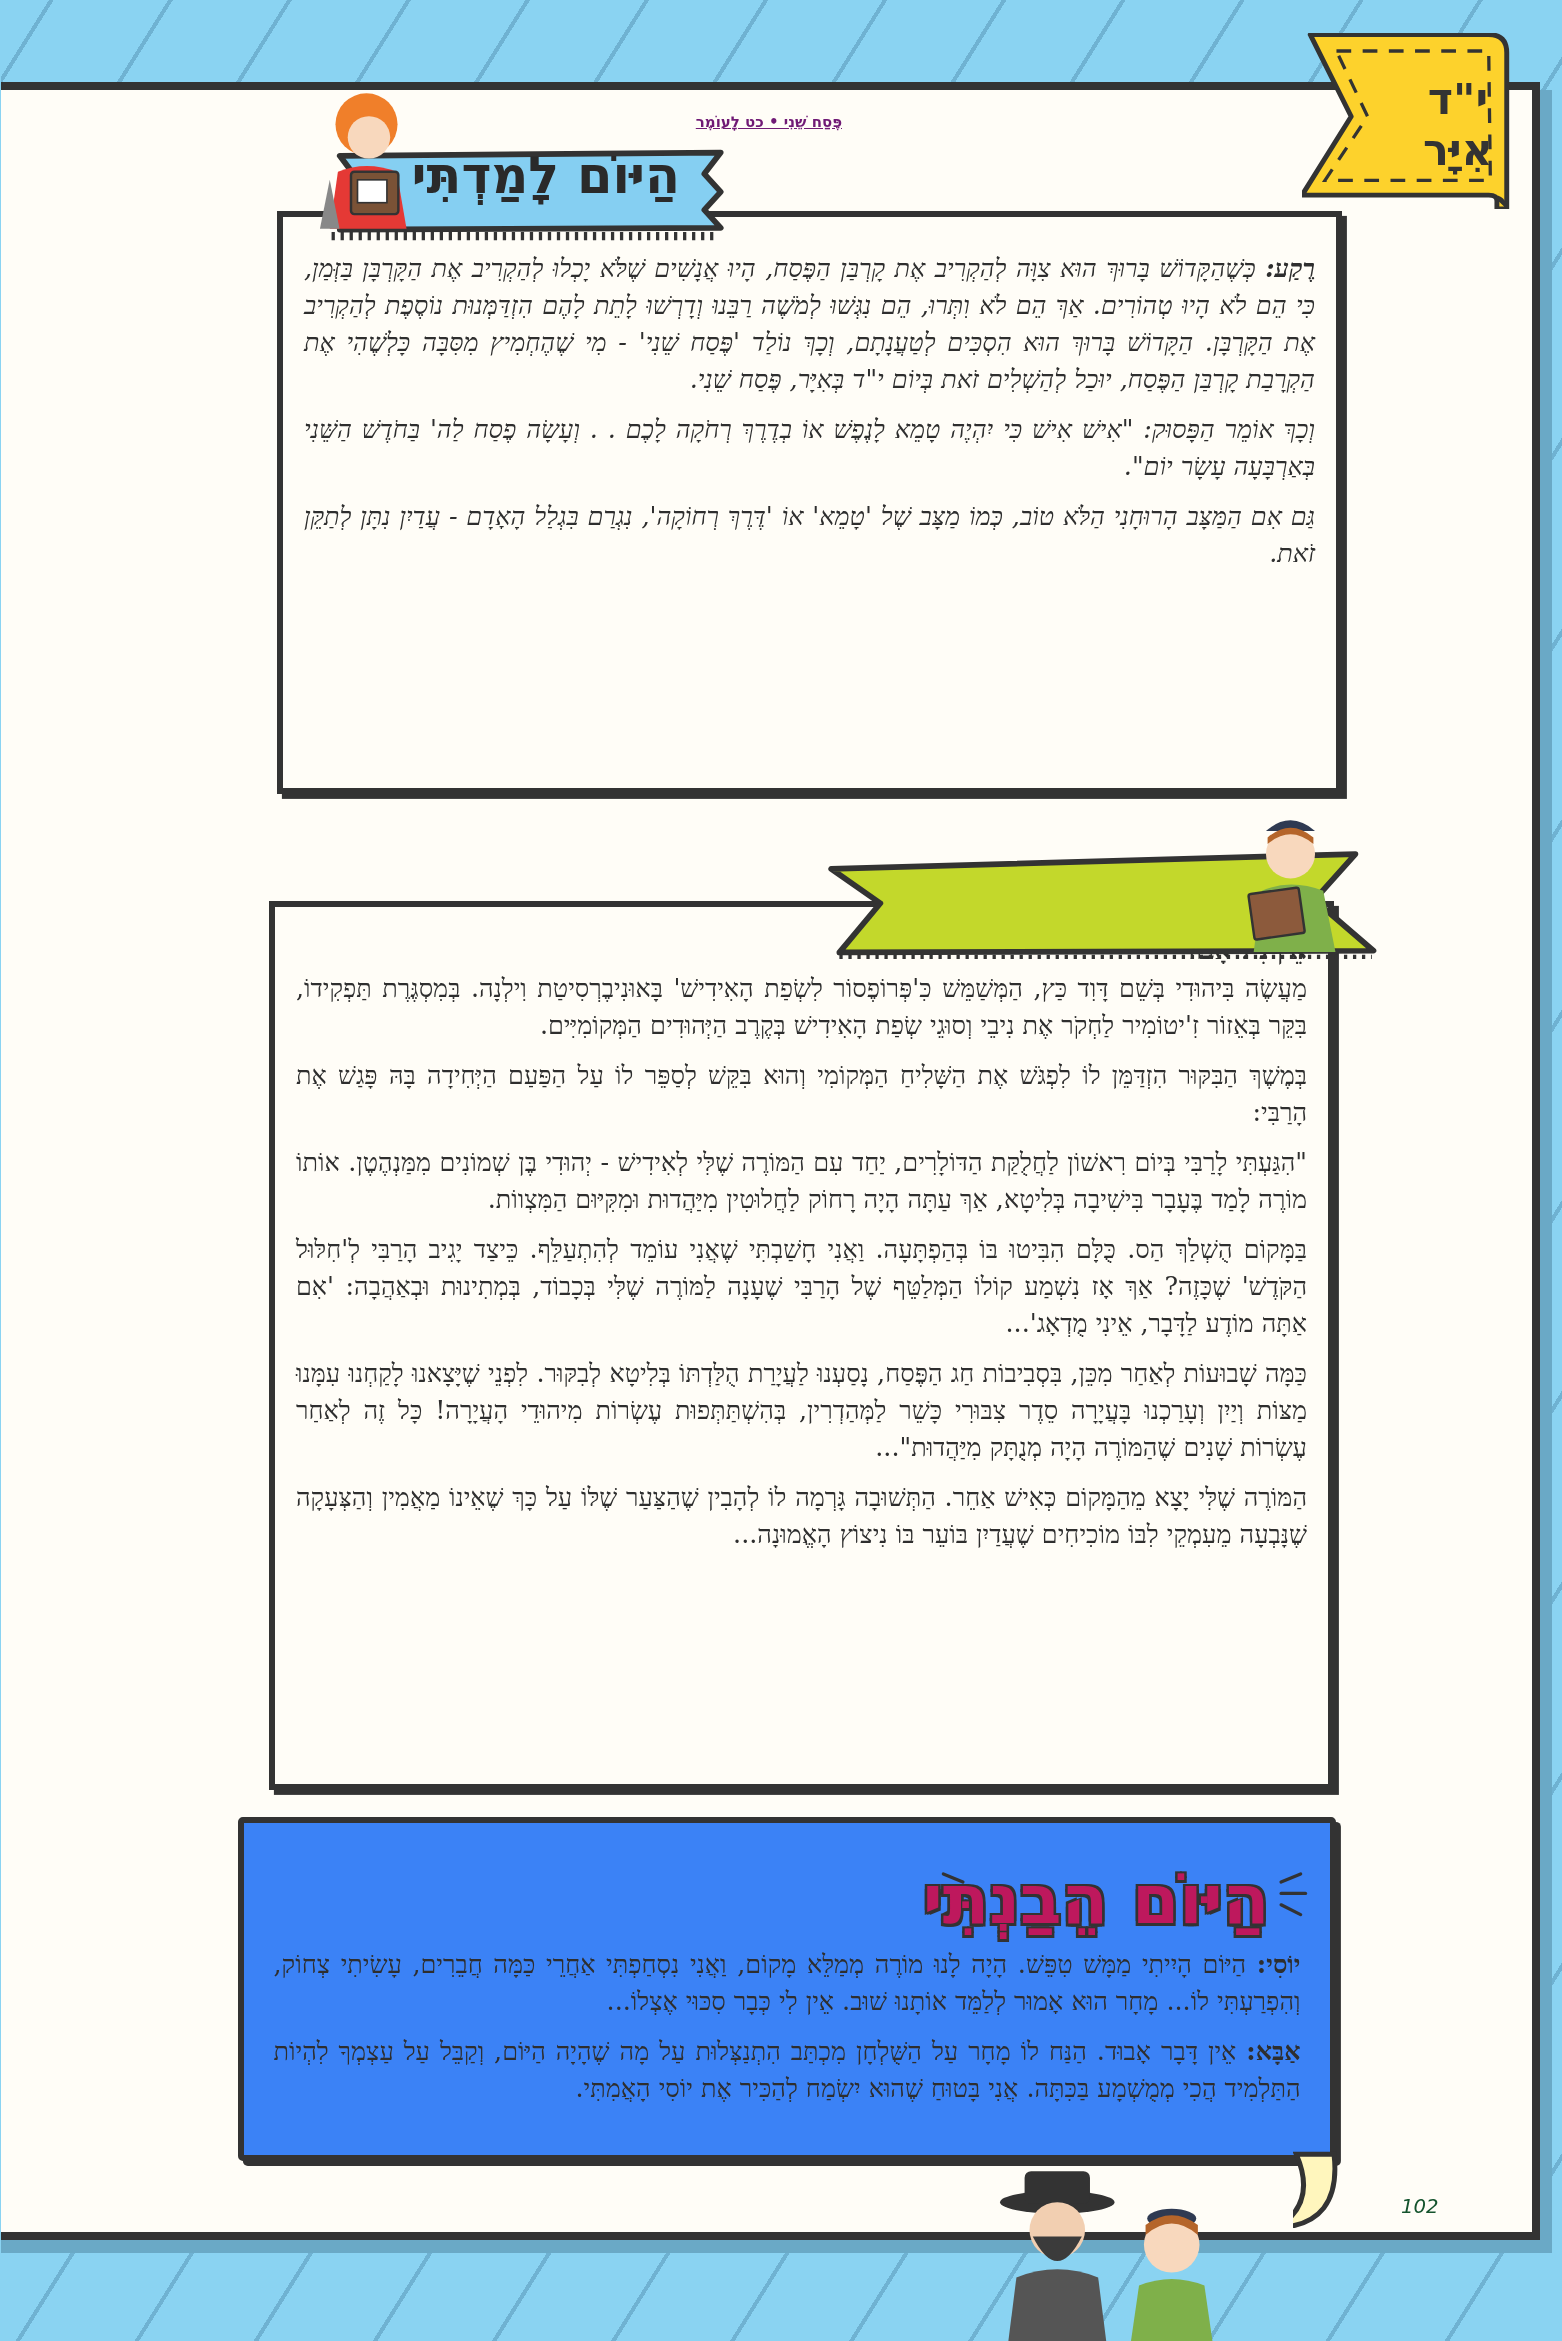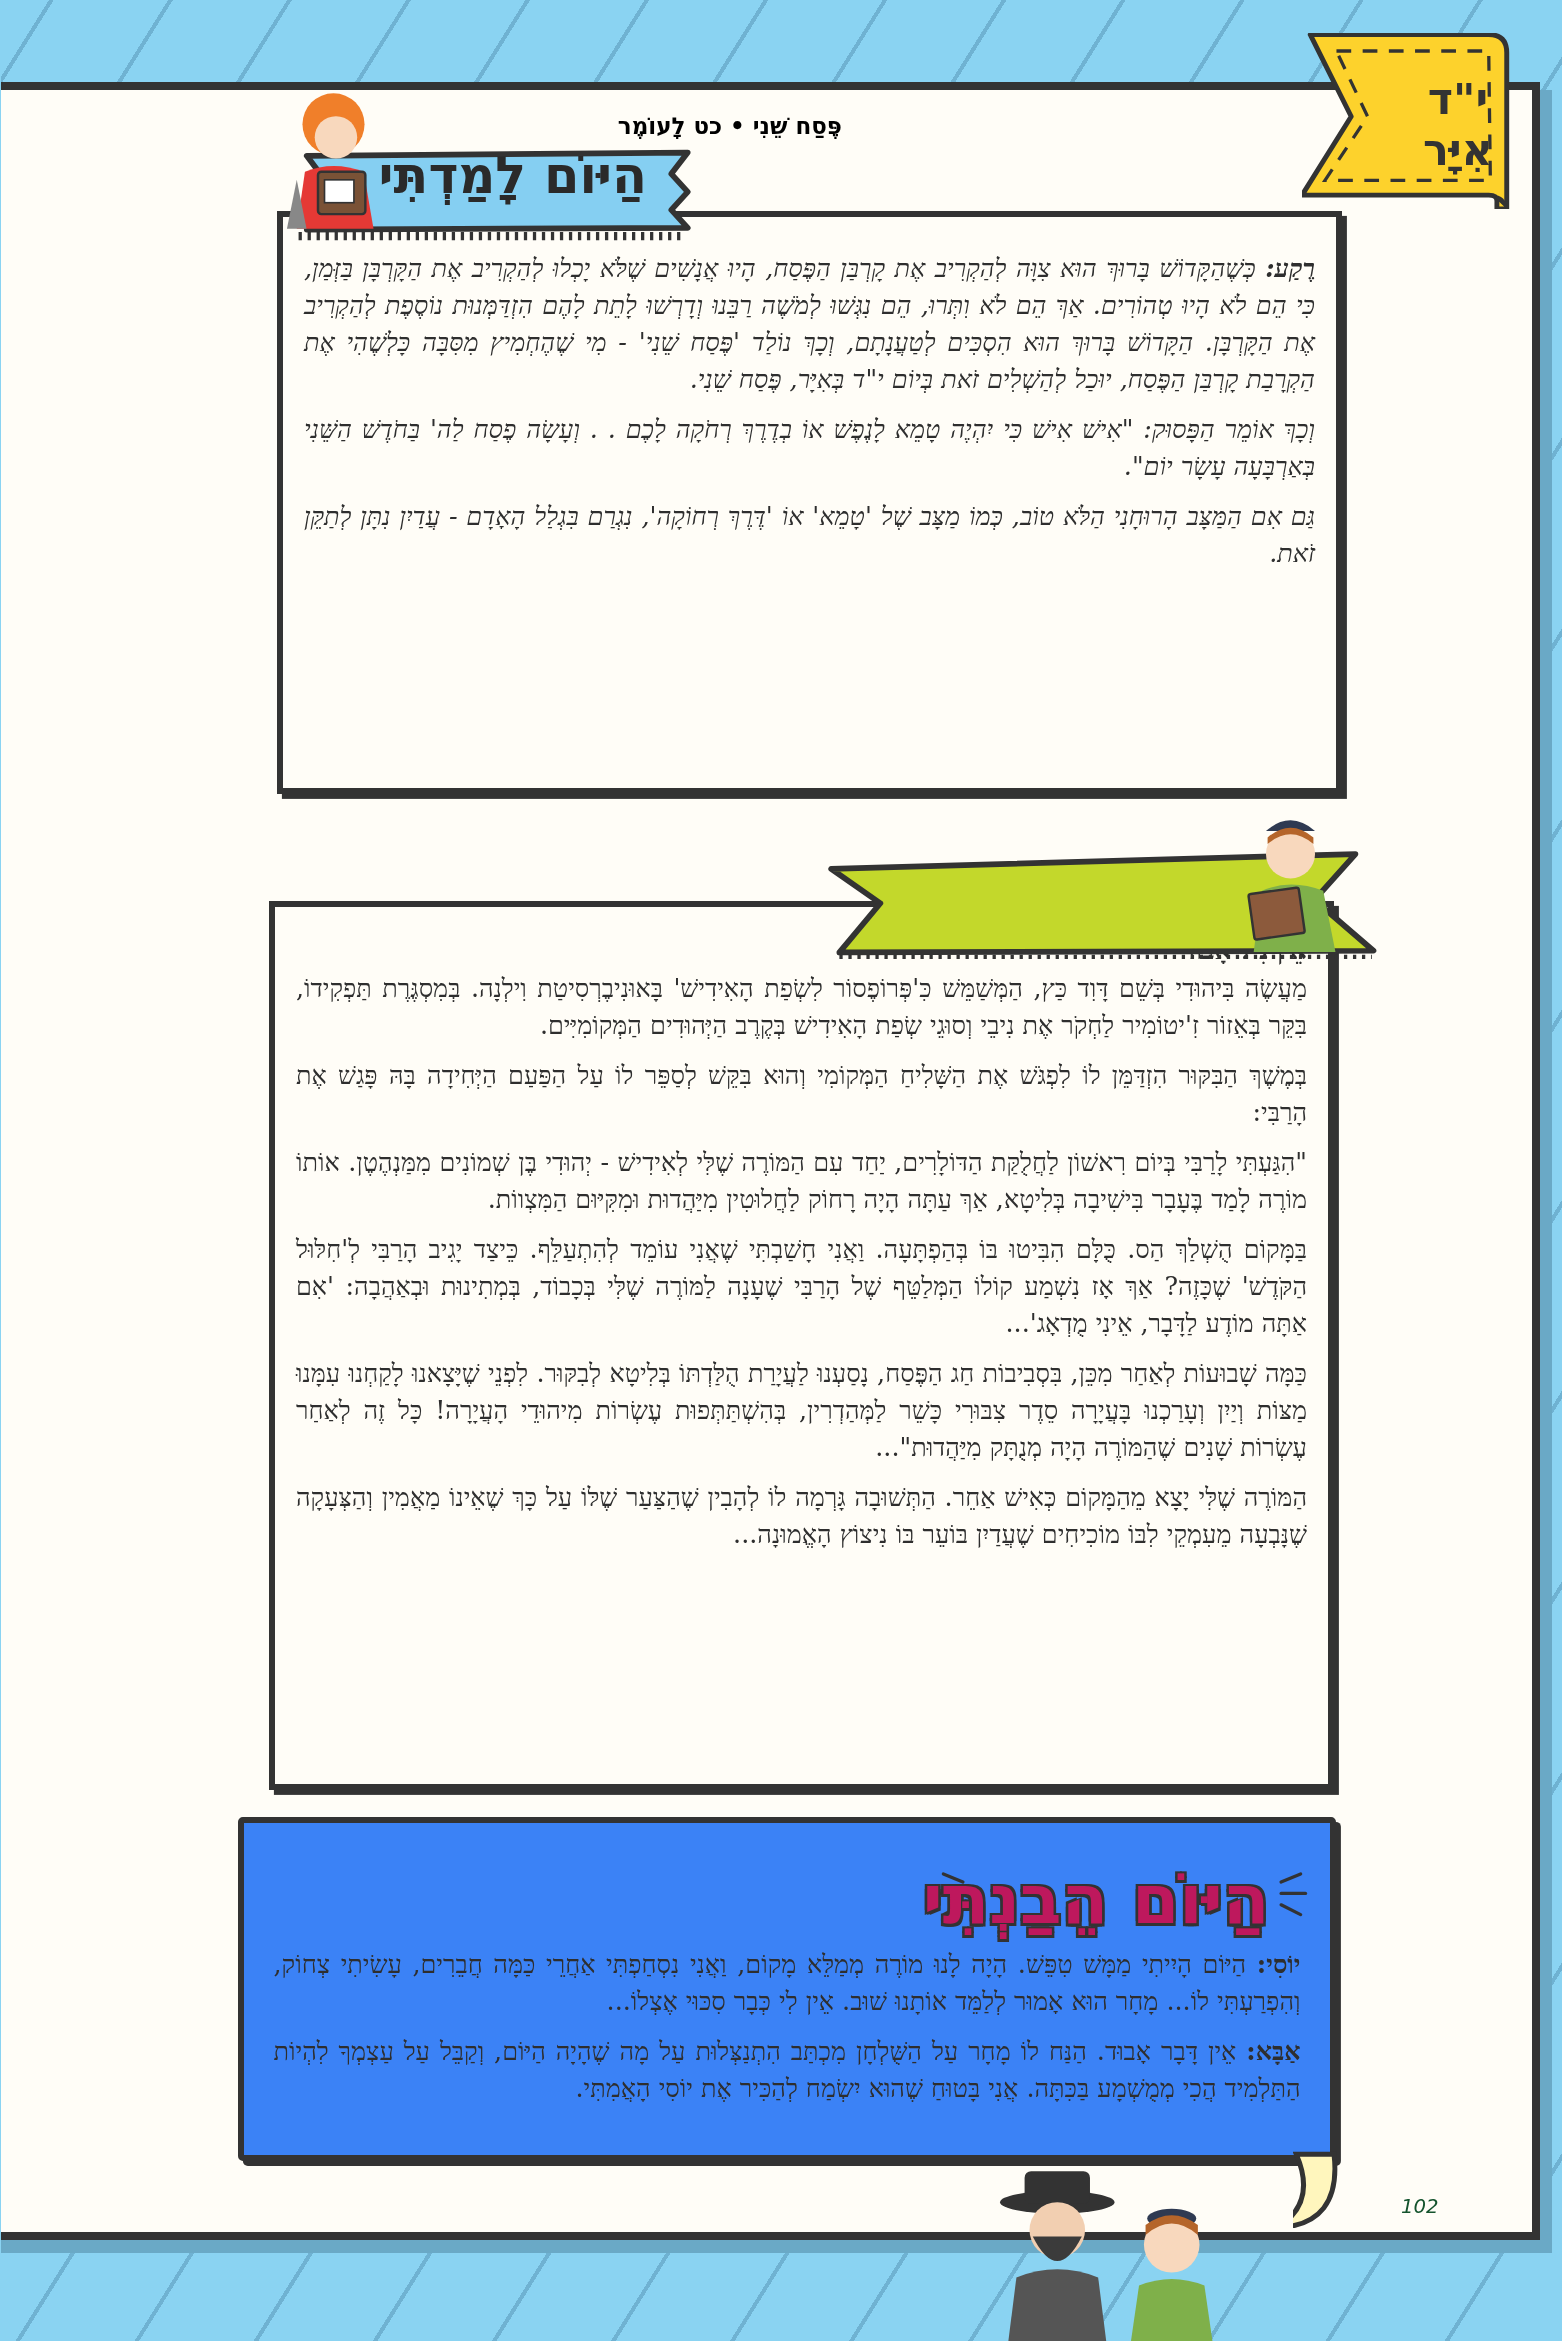--- a/index.html
+++ b/index.html
@@ -18,21 +18,21 @@
   }
   
   .date-flag { position:absolute; left:1302px; top:33px; width:213px; height:176px; }
   .date-flag svg { position:absolute; left:0; top:0; }
   .date-text {
     position:absolute; left:1417px; top:74px; width:82px; text-align:center;
     font-family:"DejaVu Sans", sans-serif; font-weight:bold; font-size:43px; line-height:51px; color:#333;
   }
   .subtitle {
     position:absolute; right:721px; top:113px;
-    font-family:"DejaVu Sans", sans-serif; font-weight:bold; font-size:23px; color:#000000;
+    font-family:"DejaVu Sans", sans-serif; font-weight:bold; font-size:15px; color:#701a75;text-decoration:underline;
   }
   
   .box {
     position:absolute; background:#fffdf7; border:6.6px solid #333; box-sizing:border-box;
     box-shadow: 4.9px 4.9px 0 #333;
   }
   .box-learned { left:277px; top:211px; width:1065px; height:583px;font-style:italic; }
   .box-heard { left:269px; top:901px; width:1065px; height:889px; }
   .box-understood { left:238px; top:1817px; width:1098px; height:344px; background:#3b82f6; border-radius:4.9px; }
   .text {
@@ -44,21 +44,21 @@
   .box-learned .text { top:33px; }
   .box-heard .text { top:24.6px; }
   .box-understood .text { top:123px; left:29.5px; right:29.5px; }
   .heard-title { font-weight:bold; font-size:26px; margin-bottom:1.6px !important; }
   
   .banner { position:absolute; }
   .banner-text {
     position:absolute; font-family:"DejaVu Sans", sans-serif; font-weight:bold; color:#2a2a2a;
     white-space:nowrap; direction:rtl;
   }
-  .banner-learned { left:274px; top:123px; width:426px; height:123px; }
+  .banner-learned { left:307px; top:123px; width:426px; height:123px; }
   .banner-learned .banner-text { right:53px; top:23px; font-size:51px; }
   .banner-heard { left:823px; top:836px; width:557px; height:123px; }
   .banner-heard .banner-text { right:209px; top:33px; font-size:49px; }
   .understood-title {
     position:absolute; left:950px; top:1853px; width:344px; height:90px;
   }
   .understood-title .banner-text {
     right:24.6px; top:6.6px; font-size:68px; color:#be185d;
     text-shadow: -2.5px -2.5px 0 #333, 2.5px -2.5px 0 #333, -2.5px 2.5px 0 #333, 2.5px 2.5px 0 #333, 0 3.3px 0 #333;
   }

